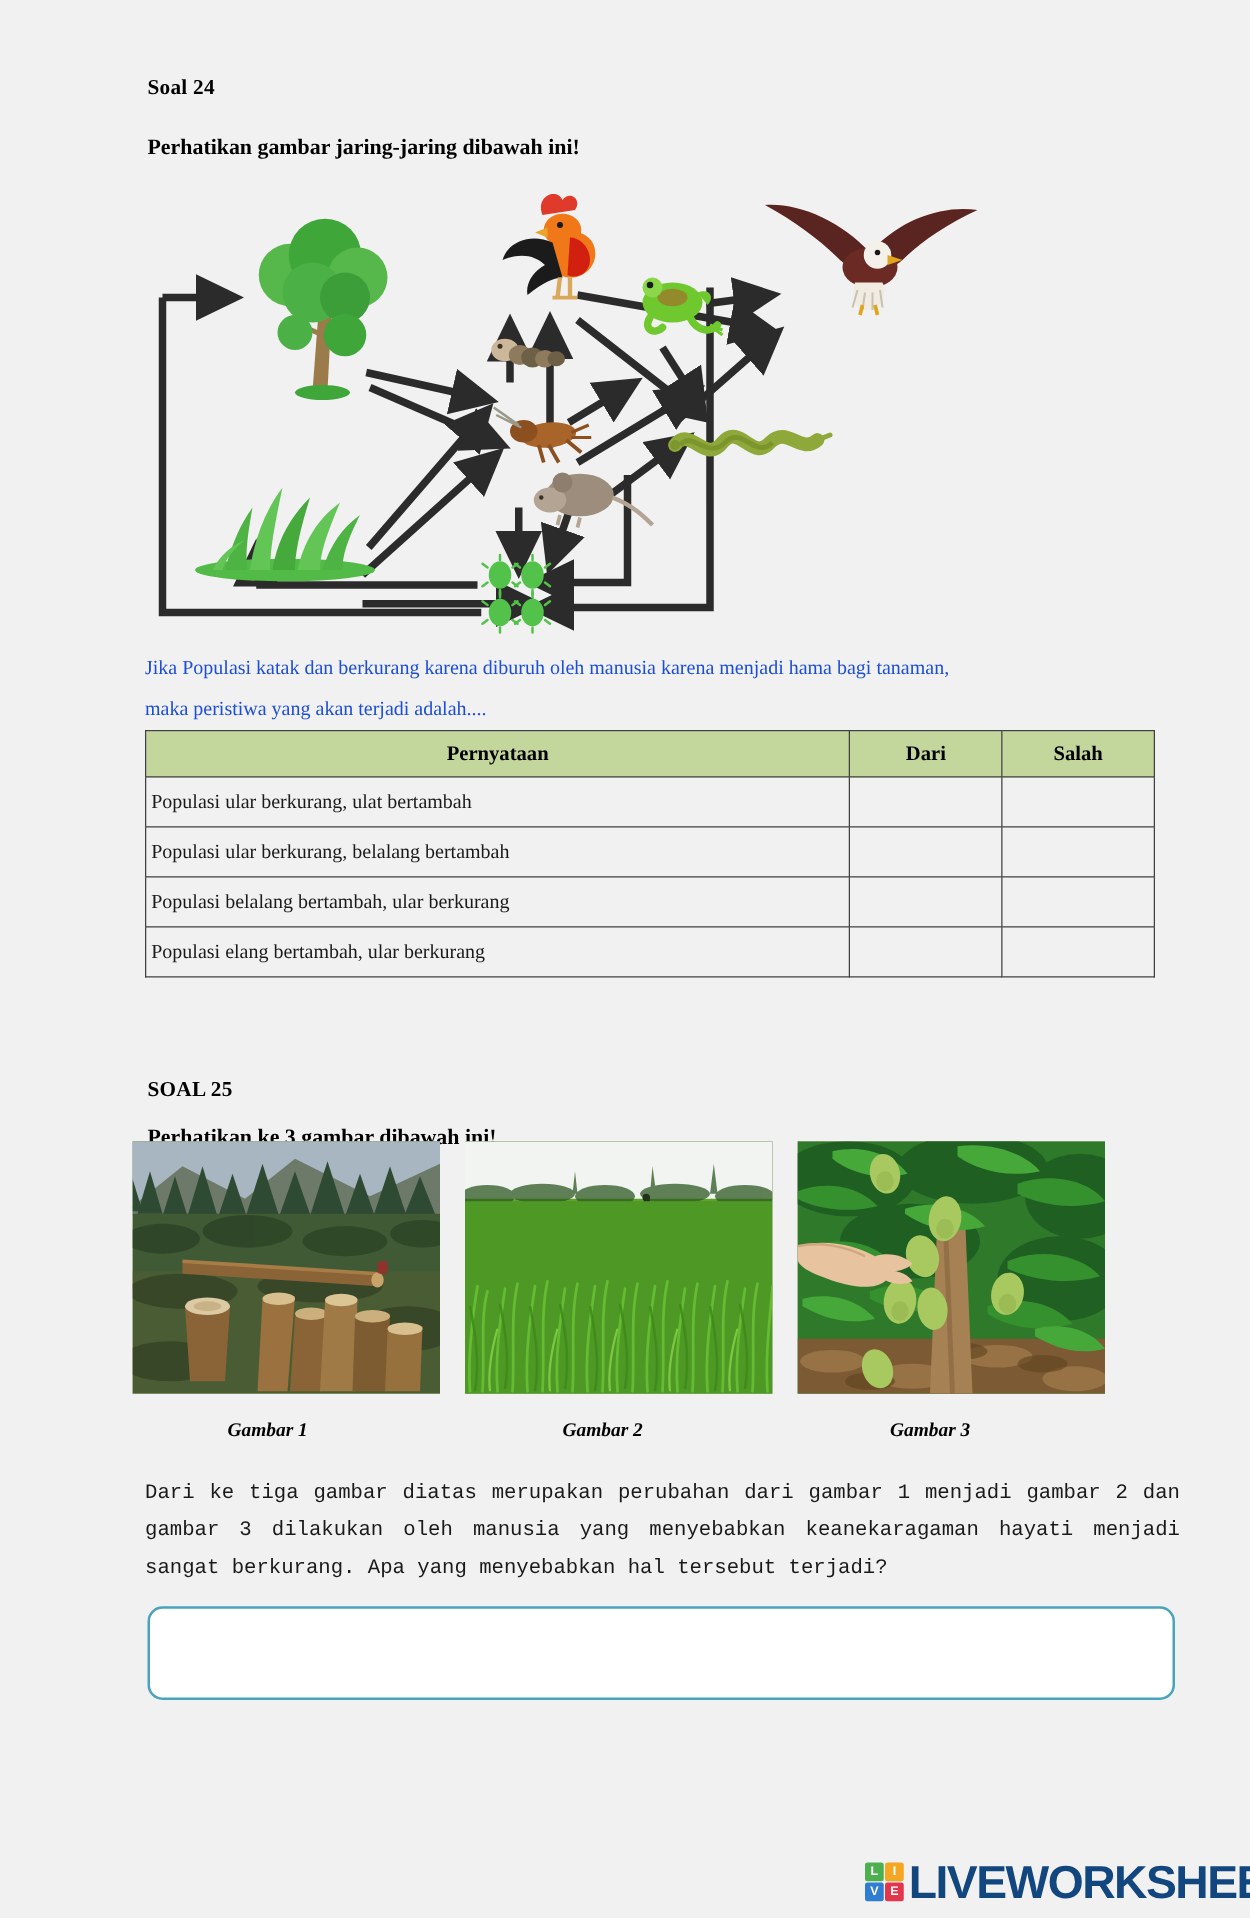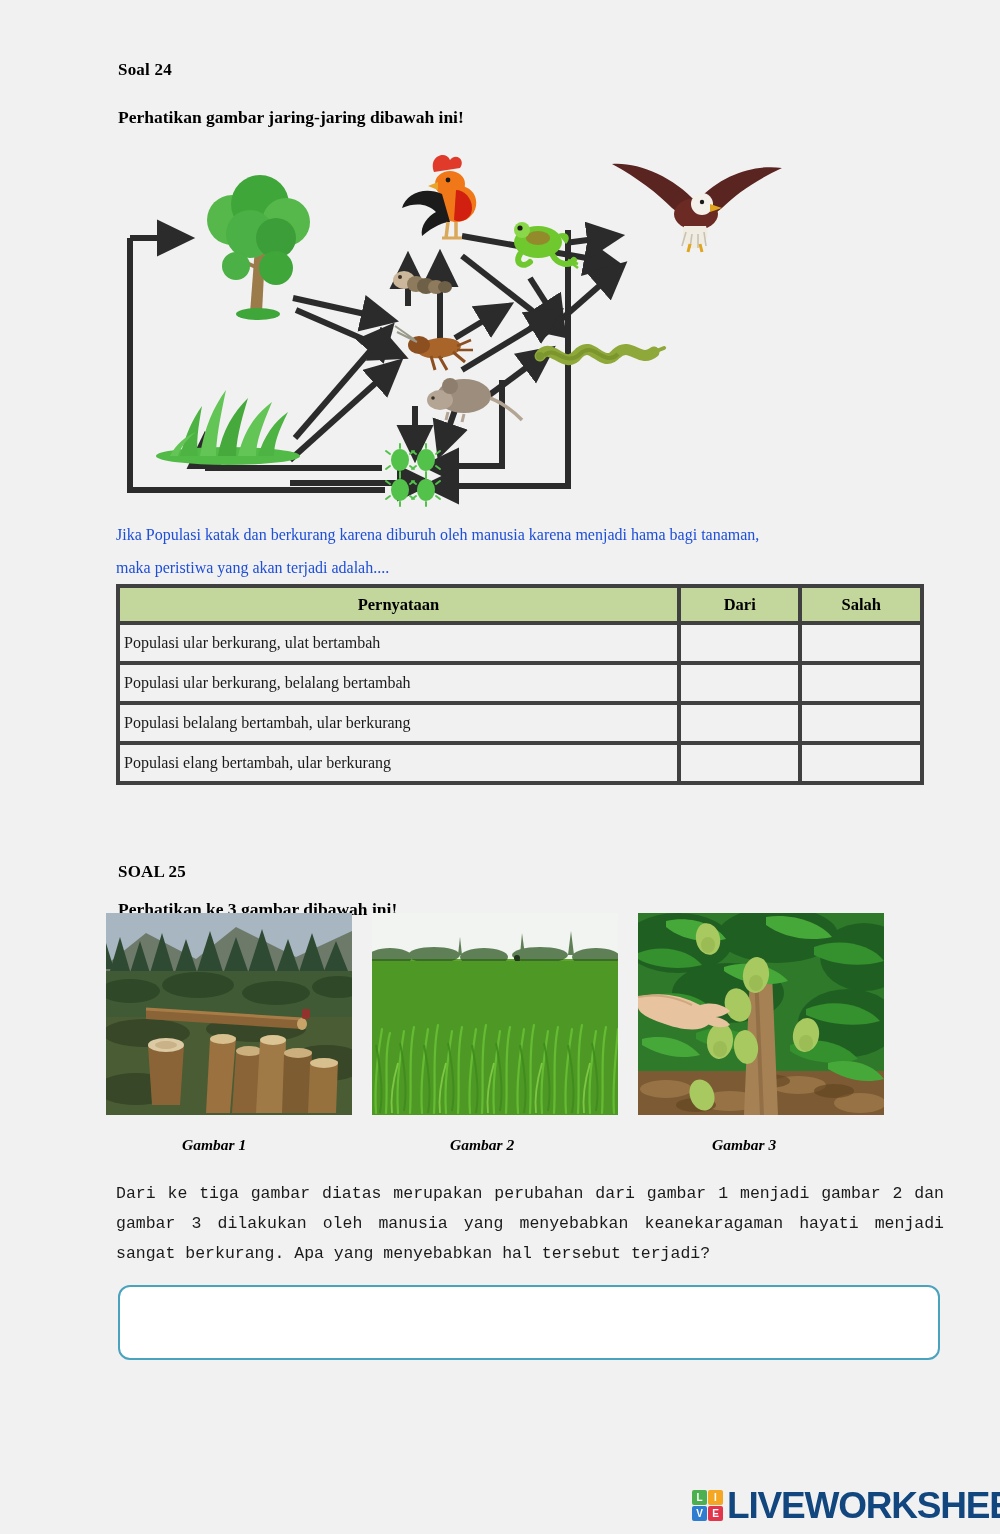--- a/index.html
+++ b/index.html
@@ -35,21 +35,21 @@
 
   
   table.stmt {
     position: absolute;
     left: 116px; top: 584px;
     width: 808px;
     border-collapse: collapse;
     background: #f1f1f1;
   }
   table.stmt th, table.stmt td {
-    border: 4px solid #404040;
+    border: 1px solid #404040;
     padding: 0;
   }
   table.stmt thead th {
     background: #c3d69b;
     font-weight: bold;
     font-size: 16.5px;
     height: 37px;
     text-align: center;
   }
   table.stmt tbody td.stmt-cell {

